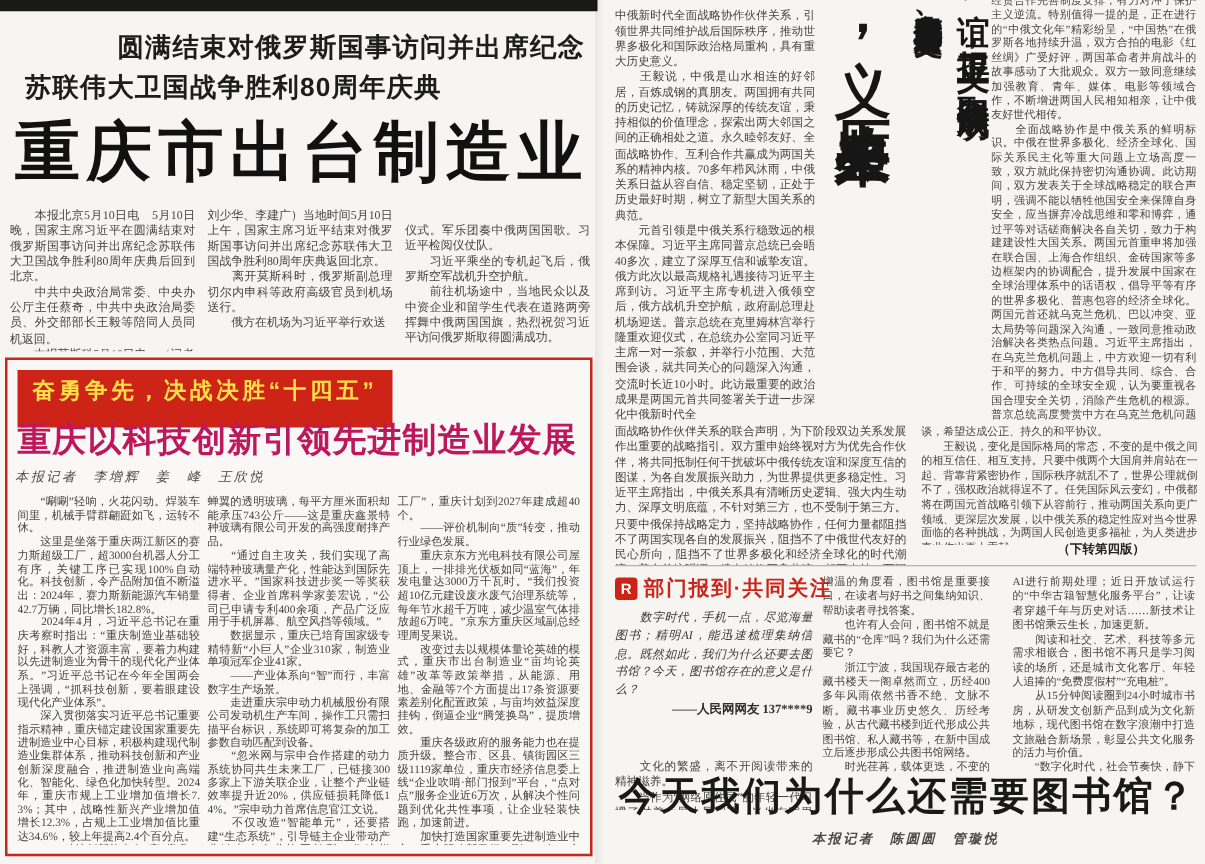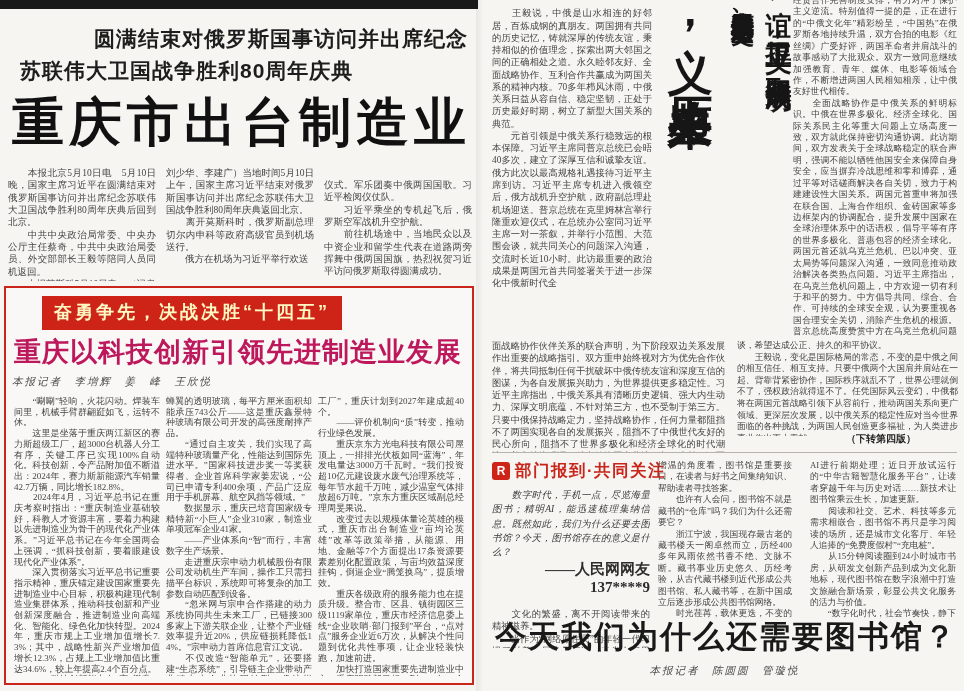--- a/index.html
+++ b/index.html
@@ -25,22 +25,22 @@
   .mainhead{
     left:12px;top:94px;width:454px;font-size:52px;font-weight:bold;color:#111;
     text-align:justify;text-align-last:justify;line-height:1.1;
   }
   .a1col{top:167px;width:148px;height:114px;font-size:9.5px;line-height:1.3;}
   .redbox{
     left:4px;top:286px;width:466px;height:395px;border:2.5px solid #c9251a;
     background:rgba(255,255,255,0.35);
   }
   .eyebrow{
-    left:14px;top:296px;background:#ce2418;color:#fef9c3;font-weight:bold;
-    font-size:18px;letter-spacing:3px;padding:4px 12px 6px;white-space:nowrap;margin-left:28px;
+    left:14px;top:296px;background:#ce2418;color:#fde047;font-weight:bold;
+    font-size:18px;letter-spacing:3px;padding:4px 12px 18px;white-space:nowrap;
   }
   .feathead{
     left:12px;top:334px;width:452px;text-align:center;font-size:27px;font-weight:bold;
     color:#be185d;letter-spacing:1px;white-space:nowrap;
   }
   .featby{left:12px;top:375px;width:452px;font-size:10.5px;color:#4a4a4a;letter-spacing:2px;}
   .fcol{top:396px;width:146px;height:280px;font-size:9px;line-height:1.19;}
   
   .fold{left:476px;top:0;width:14px;height:691px;
     background:linear-gradient(90deg,rgba(0,0,0,0.06),rgba(0,0,0,0.0) 55%);}
@@ -58,27 +58,27 @@
   .colD{left:737px;top:340px;width:221px;height:96px;font-size:8.8px;line-height:1.32;}
   .morenote{left:846px;top:432px;font-size:10px;font-weight:bold;color:#222;}
   .divider{left:492px;top:452px;width:465px;height:1px;background:#b6b3ae;}
   
   .rbadge{left:492px;top:462px;width:18px;height:18px;background:#ce2418;border-radius:3px;
     color:#fff;font-weight:bold;font-size:12px;text-align:center;line-height:18px;}
   .rtitle{left:515px;top:460px;font-size:16.5px;font-weight:bold;color:#c9251a;
     letter-spacing:1.5px;white-space:nowrap;}
   .rquestion{left:492px;top:488px;width:158px;height:74px;font-size:9.5px;line-height:1.5;
     color:#3a3a3a;}
-  .rsource{left:492px;top:560px;width:158px;text-align:right;font-weight:bold;font-size:15px;color:#2d2d2d;}
+  .rsource{left:492px;top:560px;width:158px;text-align:right;font-weight:bold;font-size:10px;color:#2d2d2d;}
   .rcol1{left:492px;top:608px;width:158px;height:40px;font-size:9.3px;line-height:1.32;}
   .rcol2{left:658px;top:460px;width:134px;height:158px;font-size:8.8px;line-height:1.3;}
   .rcol3{left:810px;top:460px;width:146px;height:158px;font-size:8.8px;line-height:1.3;}
   .libhead{left:492px;top:616px;width:465px;text-align:right;font-size:31px;font-weight:bold;
     color:#191919;letter-spacing:2px;white-space:nowrap;}
-  .libby{left:492px;top:664px;width:465px;text-align:center;font-size:10.5px;color:#4a4a4a;letter-spacing:2px;}
+  .libby{left:492px;top:664px;width:465px;text-align:center;font-size:10.5px;color:#4a4a4a;letter-spacing:2px;font-weight:bold;}
 </style>
 </head>
 <body>
 
 <div class="abs topbar"></div>
 
 <div class="abs kicker sans k1">圆满结束对俄罗斯国事访问并出席纪念</div>
 <div class="abs kicker sans k2">苏联伟大卫国战争胜利80周年庆典</div>
 <div class="abs mainhead sans">重庆市出台制造业</div>
 
@@ -113,20 +113,21 @@
 <div class="col fcol" style="left:318px;">工厂”，重庆计划到2027年建成超40个。
 　　——评价机制向“质”转变，推动行业绿色发展。
 　　重庆京东方光电科技有限公司屋顶上，一排排光伏板如同“蓝海”，年发电量达3000万千瓦时。“我们投资超10亿元建设废水废气治理系统等，每年节水超千万吨，减少温室气体排放超6万吨。”京东方重庆区域副总经理周旻果说。
 　　改变过去以规模体量论英雄的模式，重庆市出台制造业“亩均论英雄”改革等政策举措，从能源、用地、金融等7个方面提出17条资源要素差别化配置政策，与亩均效益深度挂钩，倒逼企业“腾笼换鸟”，提质增效。
 　　重庆各级政府的服务能力也在提质升级。整合市、区县、镇街园区三级1119家单位，重庆市经济信息委上线“企业吹哨·部门报到”平台，“点对点”服务企业近6万次，从解决个性问题到优化共性事项，让企业轻装快跑，加速前进。
 　　加快打造国家重要先进制造业中心，重庆明确新目标：到2027年，全市工业总产值迈上4万亿元台阶，制造业增加值占地区生产总值比重达到28%。</div>
 
 <div class="abs fold"></div>
 
 <div class="col colA">
+  <span>中俄新时代全面战略协作伙伴关系，引领世界共同维护战后国际秩序，推动世界多极化和国际政治格局重构，具有重大历史意义。</span>
   <span>　　王毅说，中俄是山水相连的好邻居，百炼成钢的真朋友。两国拥有共同的历史记忆，铸就深厚的传统友谊，秉持相似的价值理念，探索出两大邻国之间的正确相处之道。永久睦邻友好、全面战略协作、互利合作共赢成为两国关系的精神内核。70多年栉风沐雨，中俄关系日益从容自信、稳定坚韧，正处于历史最好时期，树立了新型大国关系的典范。
 　　元首引领是中俄关系行稳致远的根本保障。习近平主席同普京总统已会晤40多次，建立了深厚互信和诚挚友谊。俄方此次以最高规格礼遇接待习近平主席到访。习近平主席专机进入俄领空后，俄方战机升空护航，政府副总理赴机场迎送。普京总统在克里姆林宫举行隆重欢迎仪式，在总统办公室同习近平主席一对一茶叙，并举行小范围、大范围会谈，就共同关心的问题深入沟通，交流时长近10小时。此访最重要的政治成果是两国元首共同签署关于进一步深化中俄新时代全</span>
 </div>
 
 <div class="abs vtext vmain">义，历史鉴未来</div>
 <div class="abs vtext vsub">主席此次俄罗斯之行回望历史、</div>
 <div class="abs vtext vright">谊、捍卫正义，取得圆满成功</div>
 
 <div class="col colB">经贸合作完善制度安排，有力对冲了保护主义逆流。特别值得一提的是，正在进行的“中俄文化年”精彩纷呈，“中国热”在俄罗斯各地持续升温，双方合拍的电影《红丝绸》广受好评，两国革命者并肩战斗的故事感动了大批观众。双方一致同意继续加强教育、青年、媒体、电影等领域合作，不断增进两国人民相知相亲，让中俄友好世代相传。
 　　全面战略协作是中俄关系的鲜明标识。中俄在世界多极化、经济全球化、国际关系民主化等重大问题上立场高度一致，双方就此保持密切沟通协调。此访期间，双方发表关于全球战略稳定的联合声明，强调不能以牺牲他国安全来保障自身安全，应当摒弃冷战思维和零和博弈，通过平等对话磋商解决各自关切，致力于构建建设性大国关系。两国元首重申将加强在联合国、上海合作组织、金砖国家等多边框架内的协调配合，提升发展中国家在全球治理体系中的话语权，倡导平等有序的世界多极化、普惠包容的经济全球化。两国元首还就乌克兰危机、巴以冲突、亚太局势等问题深入沟通，一致同意推动政治解决各类热点问题。习近平主席指出，在乌克兰危机问题上，中方欢迎一切有利于和平的努力。中方倡导共同、综合、合作、可持续的全球安全观，认为要重视各国合理安全关切，消除产生危机的根源。普京总统高度赞赏中方在乌克兰危机问题上的客观公正立场，表示愿不设前提开启和</div>

